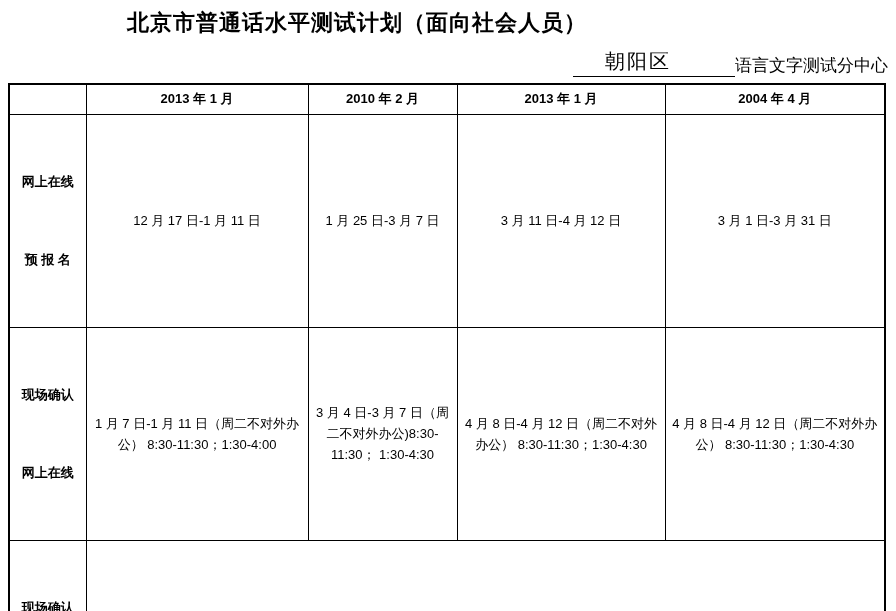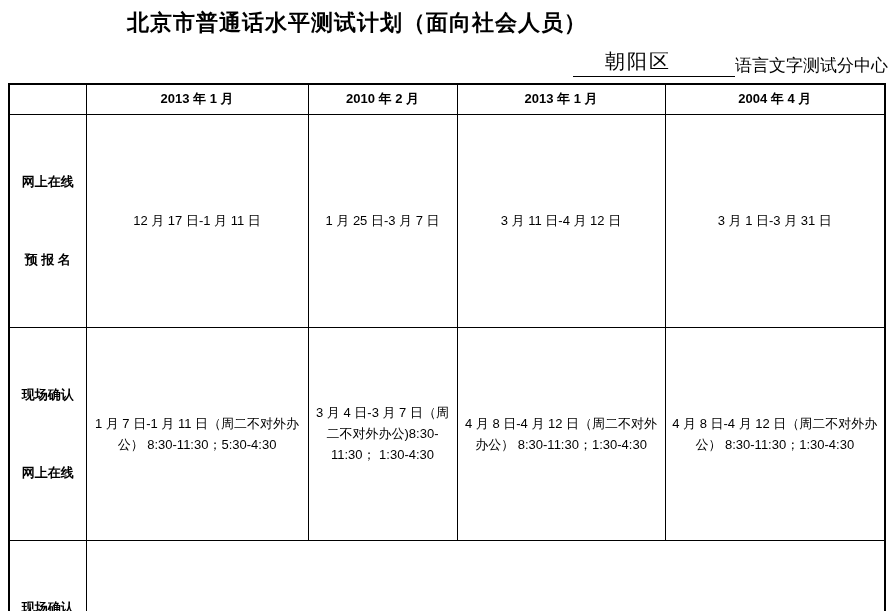--- a/index.html
+++ b/index.html
@@ -83,21 +83,21 @@
     <td class="nowrap">1 月 25 日-3 月 7 日</td>
     <td class="nowrap">3 月 11 日-4 月 12 日</td>
     <td class="nowrap">3 月 1 日-3 月 31 日</td>
   </tr>
 
   <tr class="r-confirm">
     <td class="lbl">
       <div>现场确认</div>
       <div>网上在线</div>
     </td>
-    <td class="wrapcell">1 月 7 日-1 月 11 日（周二不对外办公） 8:30-11:30；5:30-4:30</td>
+    <td class="wrapcell">1 月 7 日-1 月 11 日（周二不对外办公） 8:30-11:30；1:30-4:00</td>
     <td class="wrapcell">3 月 4 日-3 月 7 日（周二不对外办公)8:30-11:30； 1:30-4:30</td>
     <td class="wrapcell">4 月 8 日-4 月 12 日（周二不对外办公） 8:30-11:30；1:30-4:30</td>
     <td class="wrapcell">4 月 8 日-4 月 12 日（周二不对外办公） 8:30-11:30；1:30-4:30</td>
   </tr>
 
   <tr class="r-address">
     <td class="lbl">
       <div>现场确认</div>
       
     </td>

